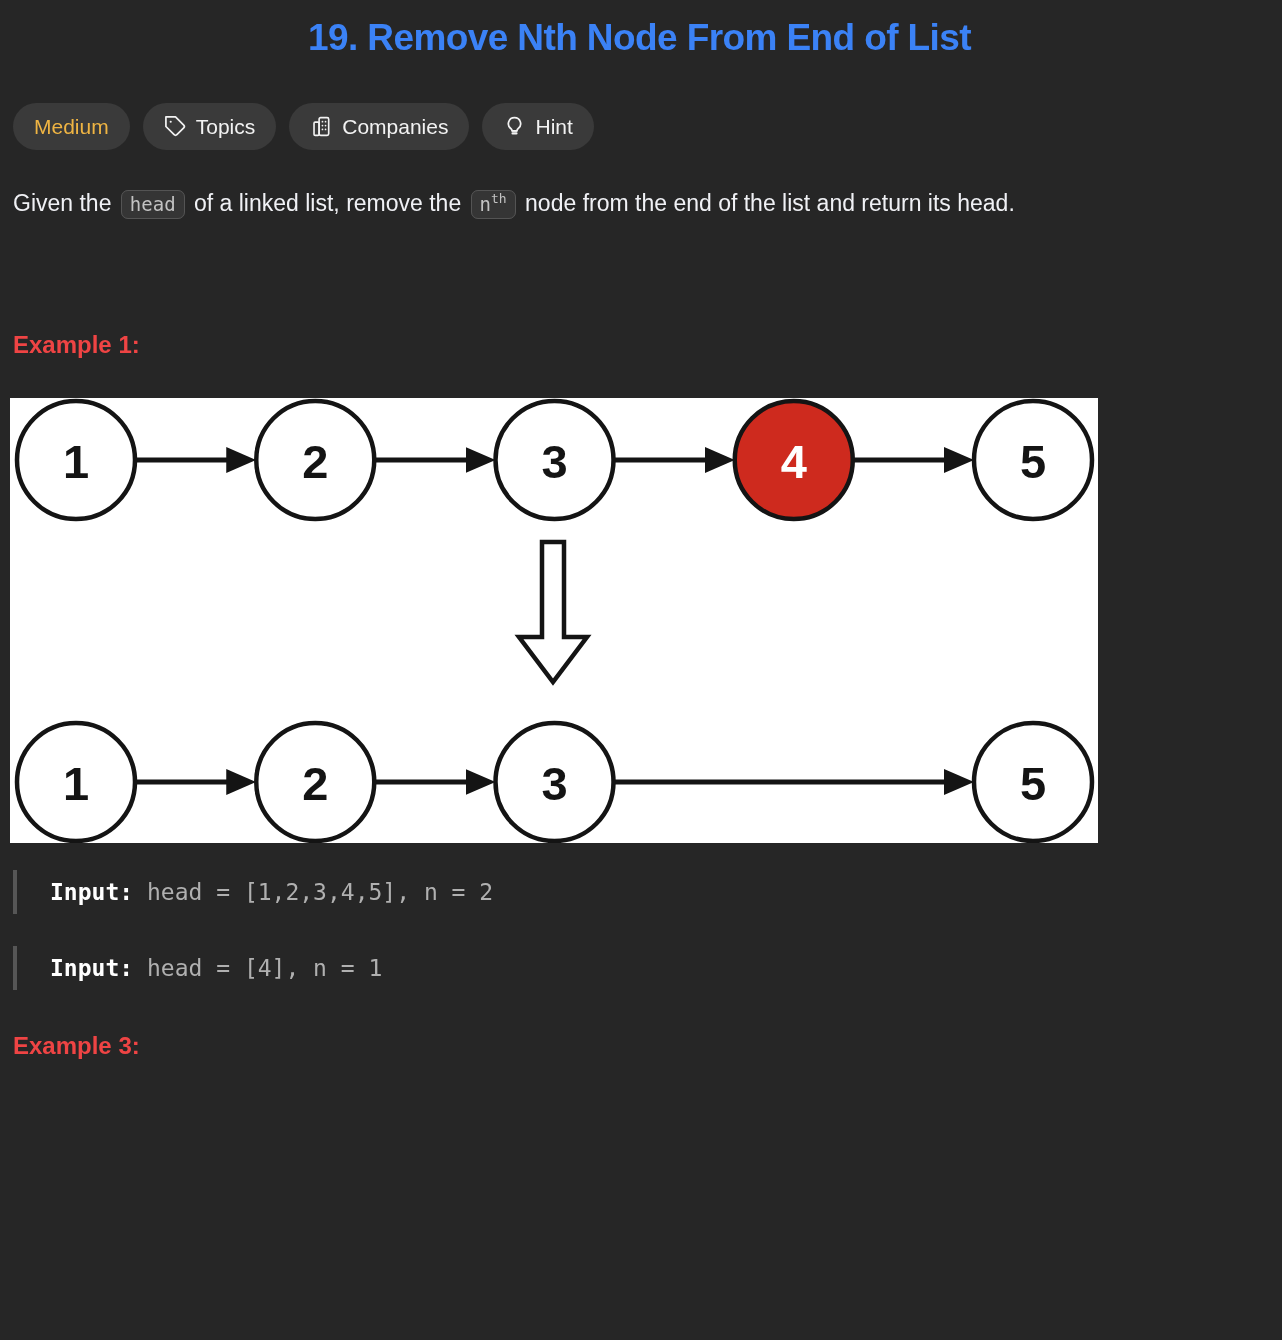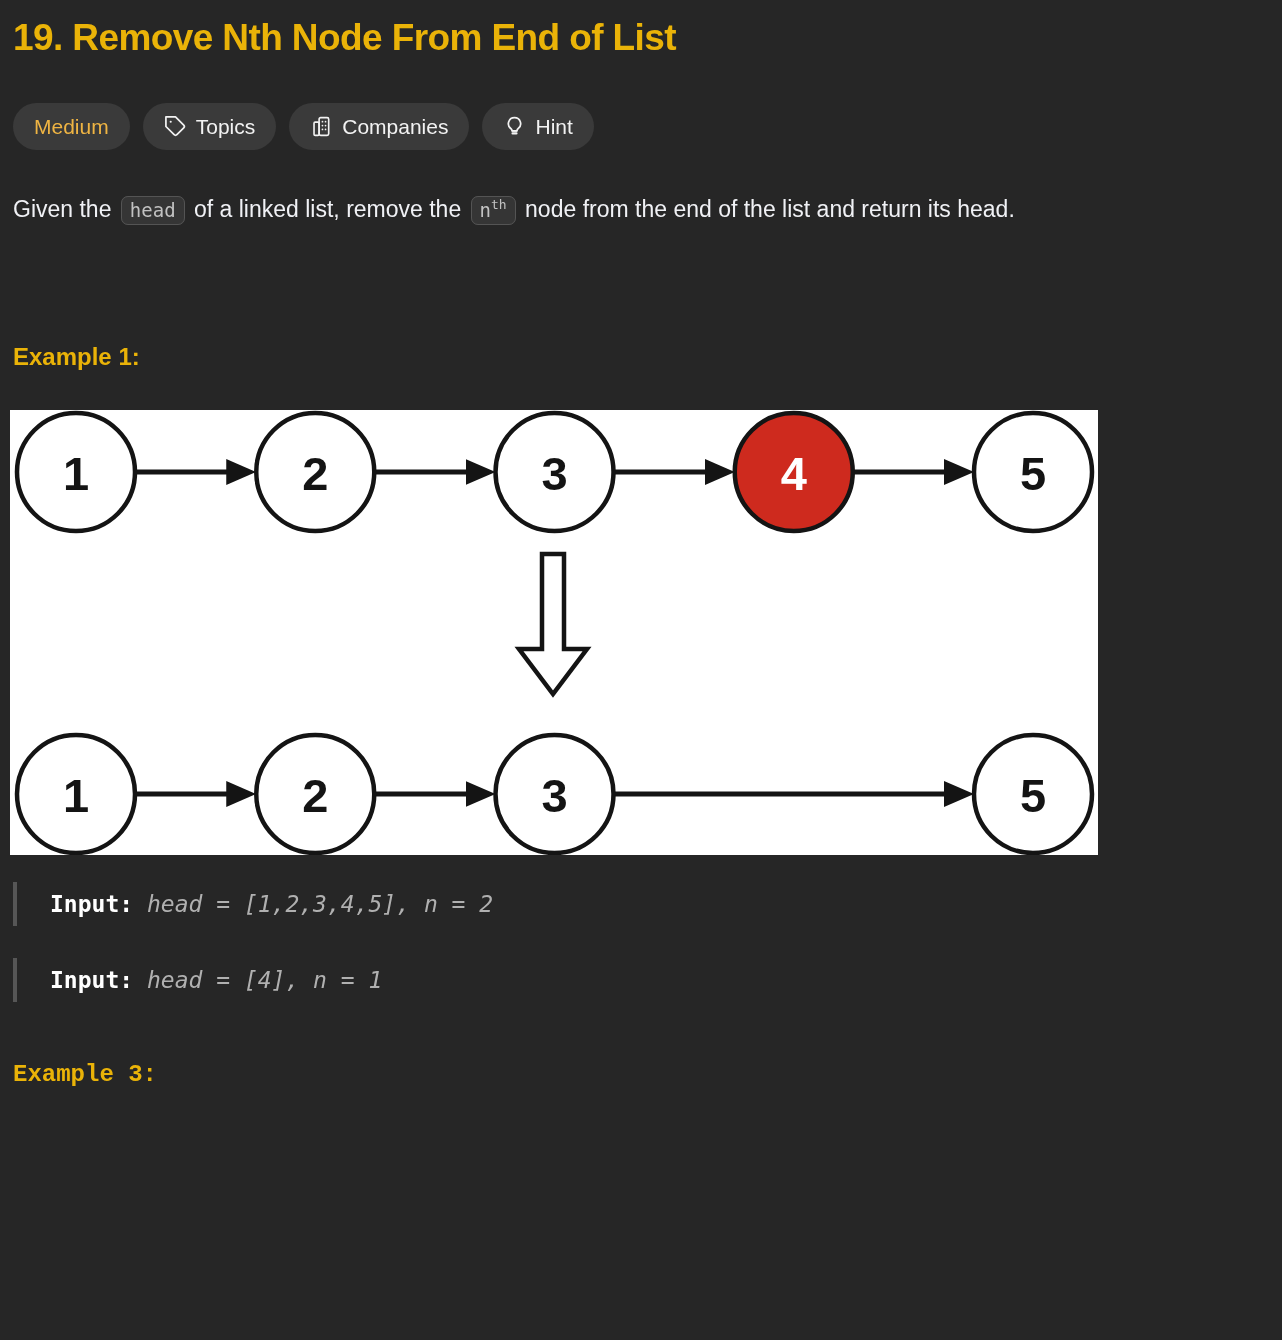--- a/index.html
+++ b/index.html
@@ -6,68 +6,68 @@
   html, body { background:#262626; }
   body {
     width:1282px; height:1340px;
     font-family:"Liberation Sans", sans-serif;
     color:#f0f1f5;
     overflow:hidden;
   }
   .container { padding:14px 16px 0 13px; }
 
   .page-title {
-    font-size:37px; font-weight:700; color:#eab308;
-    letter-spacing:-0.6px; line-height:48px;
+    font-size:37px; font-weight:700; color:#3b82f6;
+    letter-spacing:-0.6px; line-height:48px;text-align:center;
   }
 
   .tag-row { display:flex; align-items:center; gap:13px; margin-top:41px; }
   .pill {
     display:inline-flex; align-items:center; gap:9px;
     height:47px; padding:0 21px;
     background:#3a3a3a; border-radius:24px;
     font-size:21px; color:#f2f2f2; cursor:pointer; user-select:none;
   }
   .pill-difficulty { color:#efb443; }
   .pill svg { width:23px; height:23px; display:block; }
 
-  .description { margin-top:38px; font-size:23px; line-height:36px; color:#f0f1f5; }
+  .description { margin-top:38px; font-size:23px; line-height:24px; color:#f0f1f5; }
   .inline-code {
     font-family:"DejaVu Sans Mono", monospace;
     font-size:19px; color:#c2c2c2;
     background:rgba(255,255,255,0.07);
     border:1.5px solid #545454; border-radius:7px;
     padding:2px 8px 3px; margin:0 3px;
     white-space:nowrap;
   }
   .inline-code sup { font-size:13px; position:relative; top:-1px; }
 
-  .example-heading { margin-top:0; font-size:24px; font-weight:700; color:#eab308; line-height:30px; }
+  .example-heading { margin-top:0; font-size:24px; font-weight:700; color:#ef4444; line-height:30px; }
   .mt-ex1 { margin-top:114px; }
   .mt-ex2 { margin-top:39px; }
-  .mt-ex3 { margin-top:58px;font-family:Liberation Mono, monospace; }
+  .mt-ex3 { margin-top:41px; }
 
   .diagram {
     margin-top:38px; margin-left:-3px;
     width:1088px; height:445px;
     background:#ffffff; cursor:pointer;
   }
   .diagram svg { display:block; width:100%; height:100%; }
 
   .example-block {
     margin-top:32px;
     border-left:4px solid #565656;
     padding:2px 0 2px 33px;
     font-family:"DejaVu Sans Mono", monospace;
     font-size:23px; line-height:40px;
     white-space:pre-wrap;
   }
   .mt-block1 { margin-top:27px; }
   .io-label { font-weight:700; color:#ffffff; }
-  .io-value { color:#b0b0b0;font-style:italic; }
+  .io-value { color:#b0b0b0; }
 </style>
 </head>
 <body>
 
 <div class="container">
 
   <h1 class="page-title">19. Remove Nth Node From End of List</h1>
 
   <div class="tag-row">
     <div class="pill pill-difficulty">

